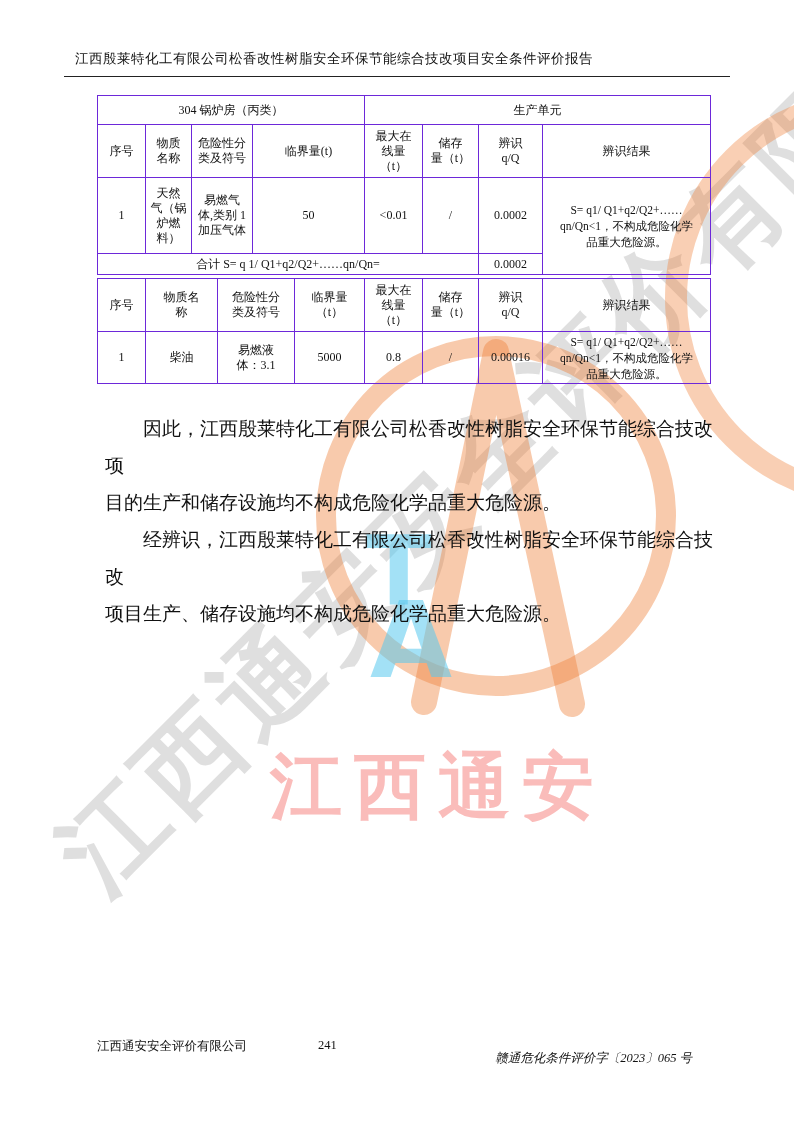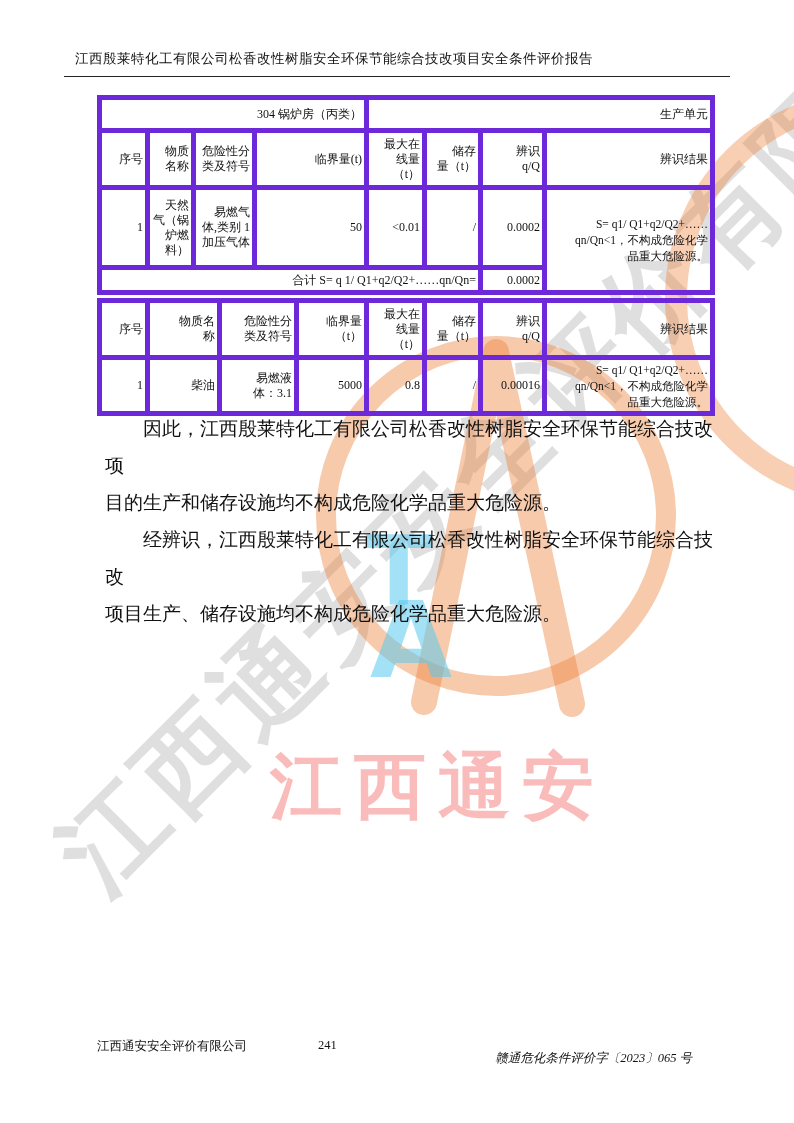--- a/index.html
+++ b/index.html
@@ -30,21 +30,21 @@
   
   .content{position:absolute; inset:0; z-index:2;}
   .hdr-title{
     position:absolute; left:0; top:50px; width:668px; text-align:center;
     font-size:13.5px; letter-spacing:0.5px; color:#111;
   }
   .hdr-line{position:absolute; left:64px; top:76px; width:666px; border-bottom:1.5px solid #222;}
   .tables{position:absolute; left:97px; top:95px; width:614px;}
   table{border-collapse:collapse; table-layout:fixed; width:613px; margin:0 0 3px 0;}
   td{
-    border:5px solid #6d28d9; text-align:right; vertical-align:middle;
+    border:1px solid #6d28d9; text-align:center; vertical-align:middle;
     font-size:12px; line-height:15px; padding:1px 2px; white-space:pre-line;
     color:#111; overflow:hidden;
   }
   tr.group td{height:26px;}
   tr.colhead td{height:50px;}
   .t1 tr.data td{height:73px;}
   .t1 tr.total td{height:18px;}
   .t2 tr.data td{height:49px;}
   td.scell{font-size:11.5px; line-height:16px;}
   .body-block{position:absolute; left:97px; top:406px; width:616px;margin-left:8px;}

